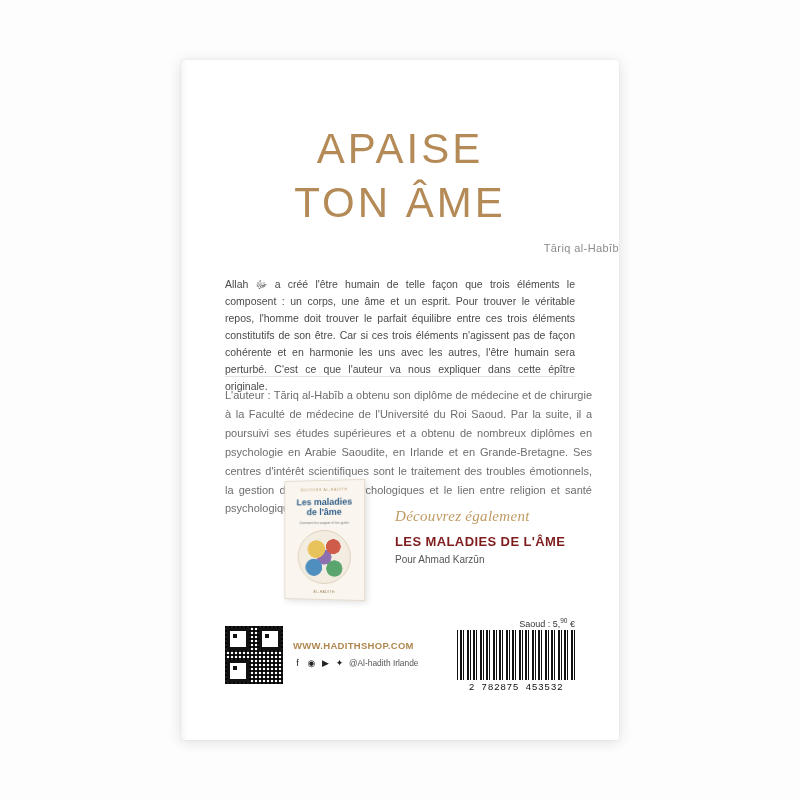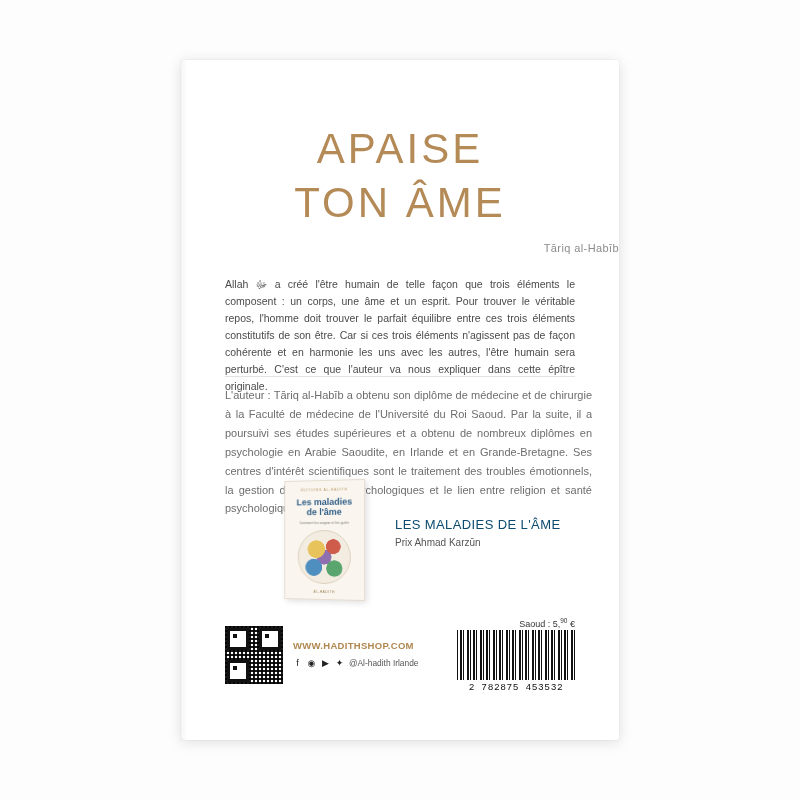--- a/index.html
+++ b/index.html
@@ -165,22 +165,22 @@
   .promo-kicker {
     font-family: "Liberation Serif", serif;
     font-style: italic;
     font-size: 15px;
     color: #c09a63;
     letter-spacing: 0.3px;
   }
   .promo-title {
     margin-top: 9px;
     font-size: 13px;
-    font-weight: 400;
-    color: #0c4a6e;
+    font-weight: 700;
+    color: #7f1d1d;
     letter-spacing: 0.4px;
   }
   .promo-author {
     margin-top: 5px;
     font-size: 10px;
     color: #555;
   }
 
   
   .qr {
@@ -301,22 +301,23 @@
         <div class="pb-top">ÉDITIONS AL-HADÎTH</div>
         <div class="pb-title">
           <div>Les maladies</div>
           <div>de l'âme</div>
         </div>
         <div class="pb-sub">Comment les soigner et les guérir</div>
         <div class="pb-art"></div>
         <div class="pb-foot">AL-HADÎTH</div>
       </div>
       <div class="promo-text">
+        <div class="promo-kicker">Découvrez également</div>
         <div class="promo-title">LES MALADIES DE L'ÂME</div>
-        <div class="promo-author">Prix Ahmad Karzūn</div>
+        <div class="promo-author">Pour Ahmad Karzūn</div>
       </div>
     </div>
 
     <div class="qr">
       <span class="qr-eye tl">
           <i></i>
         </span>
       <span class="qr-eye tr">
           <i></i>
         </span>

